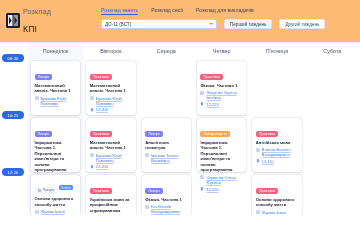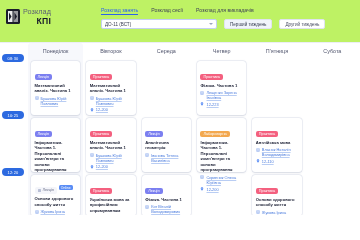--- a/index.html
+++ b/index.html
@@ -8,31 +8,31 @@
     background: #ffffff;
     font-family: "Liberation Sans", sans-serif;
     color: #2b2f44;
     overflow: hidden;
   }
 
   
   .header {
     position: relative;
     height: 42px;
-    background: #bef264;
+    background: #fdba74;
     padding: 4px 8px 0 6px;
   }
   .brand {
     position: absolute; left: 6px; top: 8px;
     display: flex; align-items: center; gap: 3px;
   }
   .brand-logo { width: 14px; height: 15px; flex: 0 0 auto; }
   .brand-text { line-height: 1; }
   .brand-line1 { font-size: 7.2px; color: #5b5f72; letter-spacing: .1px; }
-  .brand-line2 { font-size: 8.6px; font-weight: bold; color: #16182a; letter-spacing: .2px; margin-top: 2px; text-align: right; }
+  .brand-line2 { font-size: 8.6px; font-weight: normal; color: #16182a; letter-spacing: .2px; margin-top: 10px; }
 
   .nav {
     position: absolute; left: 101px; top: 7px;
     display: flex; gap: 13px; align-items: baseline;
   }
   .nav a {
     font-size: 5.2px; color: #3f4357; text-decoration: none; white-space: nowrap;
   }
   .nav a.active { color: #2c62ea; border-bottom: 1px solid #2c62ea; padding-bottom: 1px; }
 

